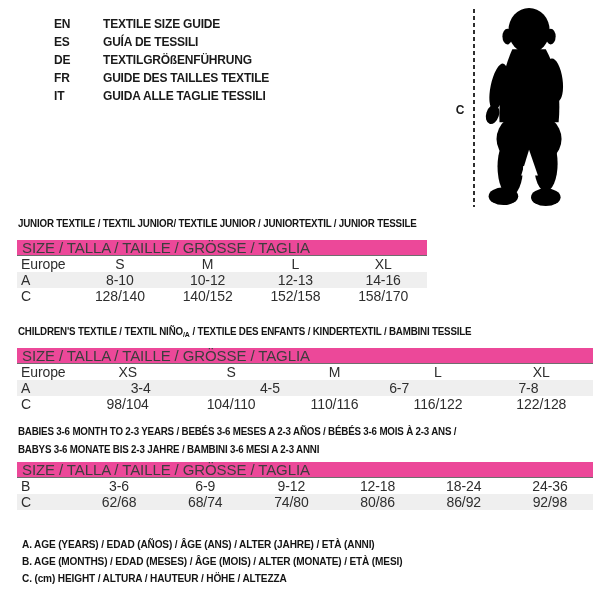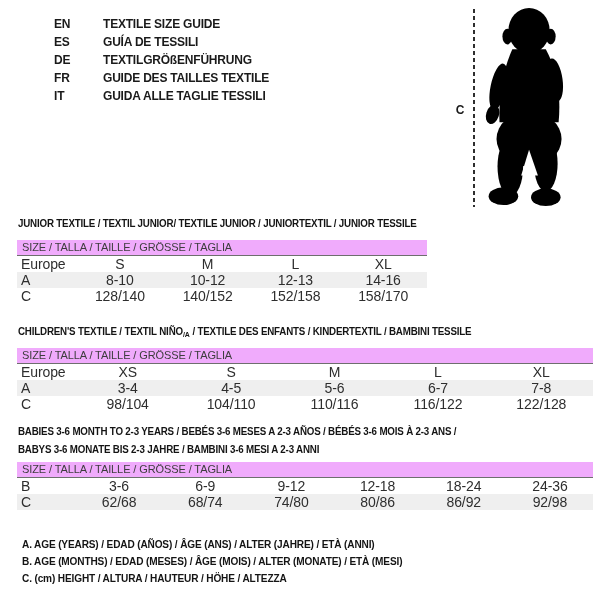--- a/index.html
+++ b/index.html
@@ -43,23 +43,23 @@
   #t2-title { top:325px; }
   #t3-title { top:422px; }
 
   
   .size-table { position:absolute; left:17px; }
   #t1 { top:240px; width:410px; }
   #t2 { top:348px; width:576px; }
   #t3 { top:462px; width:576px; }
 
   .size-bar {
-    height:15px; line-height:15px; background:#f0abfc;
+    height:15px; line-height:15px; background:#ec4899;
     border-bottom:1px solid #6e6e6e;
-    color:#3d3d3d; font-size:11px; letter-spacing:-0.1px;
+    color:#3d3d3d; font-size:15px; letter-spacing:-0.1px;
     padding-left:5px; white-space:nowrap; overflow:hidden;
   }
   .trow { display:flex; height:16px; line-height:16px; font-size:14px; color:#2e2e2e; }
   .trow.alt { background:#efefef; }
   .tlab { width:55px; padding-left:4px; letter-spacing:-0.1px; }
   .tcell { flex:1; text-align:center; letter-spacing:-0.1px; }
 
   
   .footnotes { position:absolute; left:22px; top:536px; }
   .footnote {
@@ -160,21 +160,20 @@
         <span class="tcell">XS</span>
         <span class="tcell">S</span>
         <span class="tcell">M</span>
         <span class="tcell">L</span>
         <span class="tcell">XL</span>
       </div>
       <div class="trow alt">
         <span class="tlab">A</span>
         <span class="tcell">3-4</span>
         <span class="tcell">4-5</span>
-        <span class="tcell">5-6</span>
         <span class="tcell">6-7</span>
         <span class="tcell">7-8</span>
       </div>
       <div class="trow">
         <span class="tlab">C</span>
         <span class="tcell">98/104</span>
         <span class="tcell">104/110</span>
         <span class="tcell">110/116</span>
         <span class="tcell">116/122</span>
         <span class="tcell">122/128</span>

